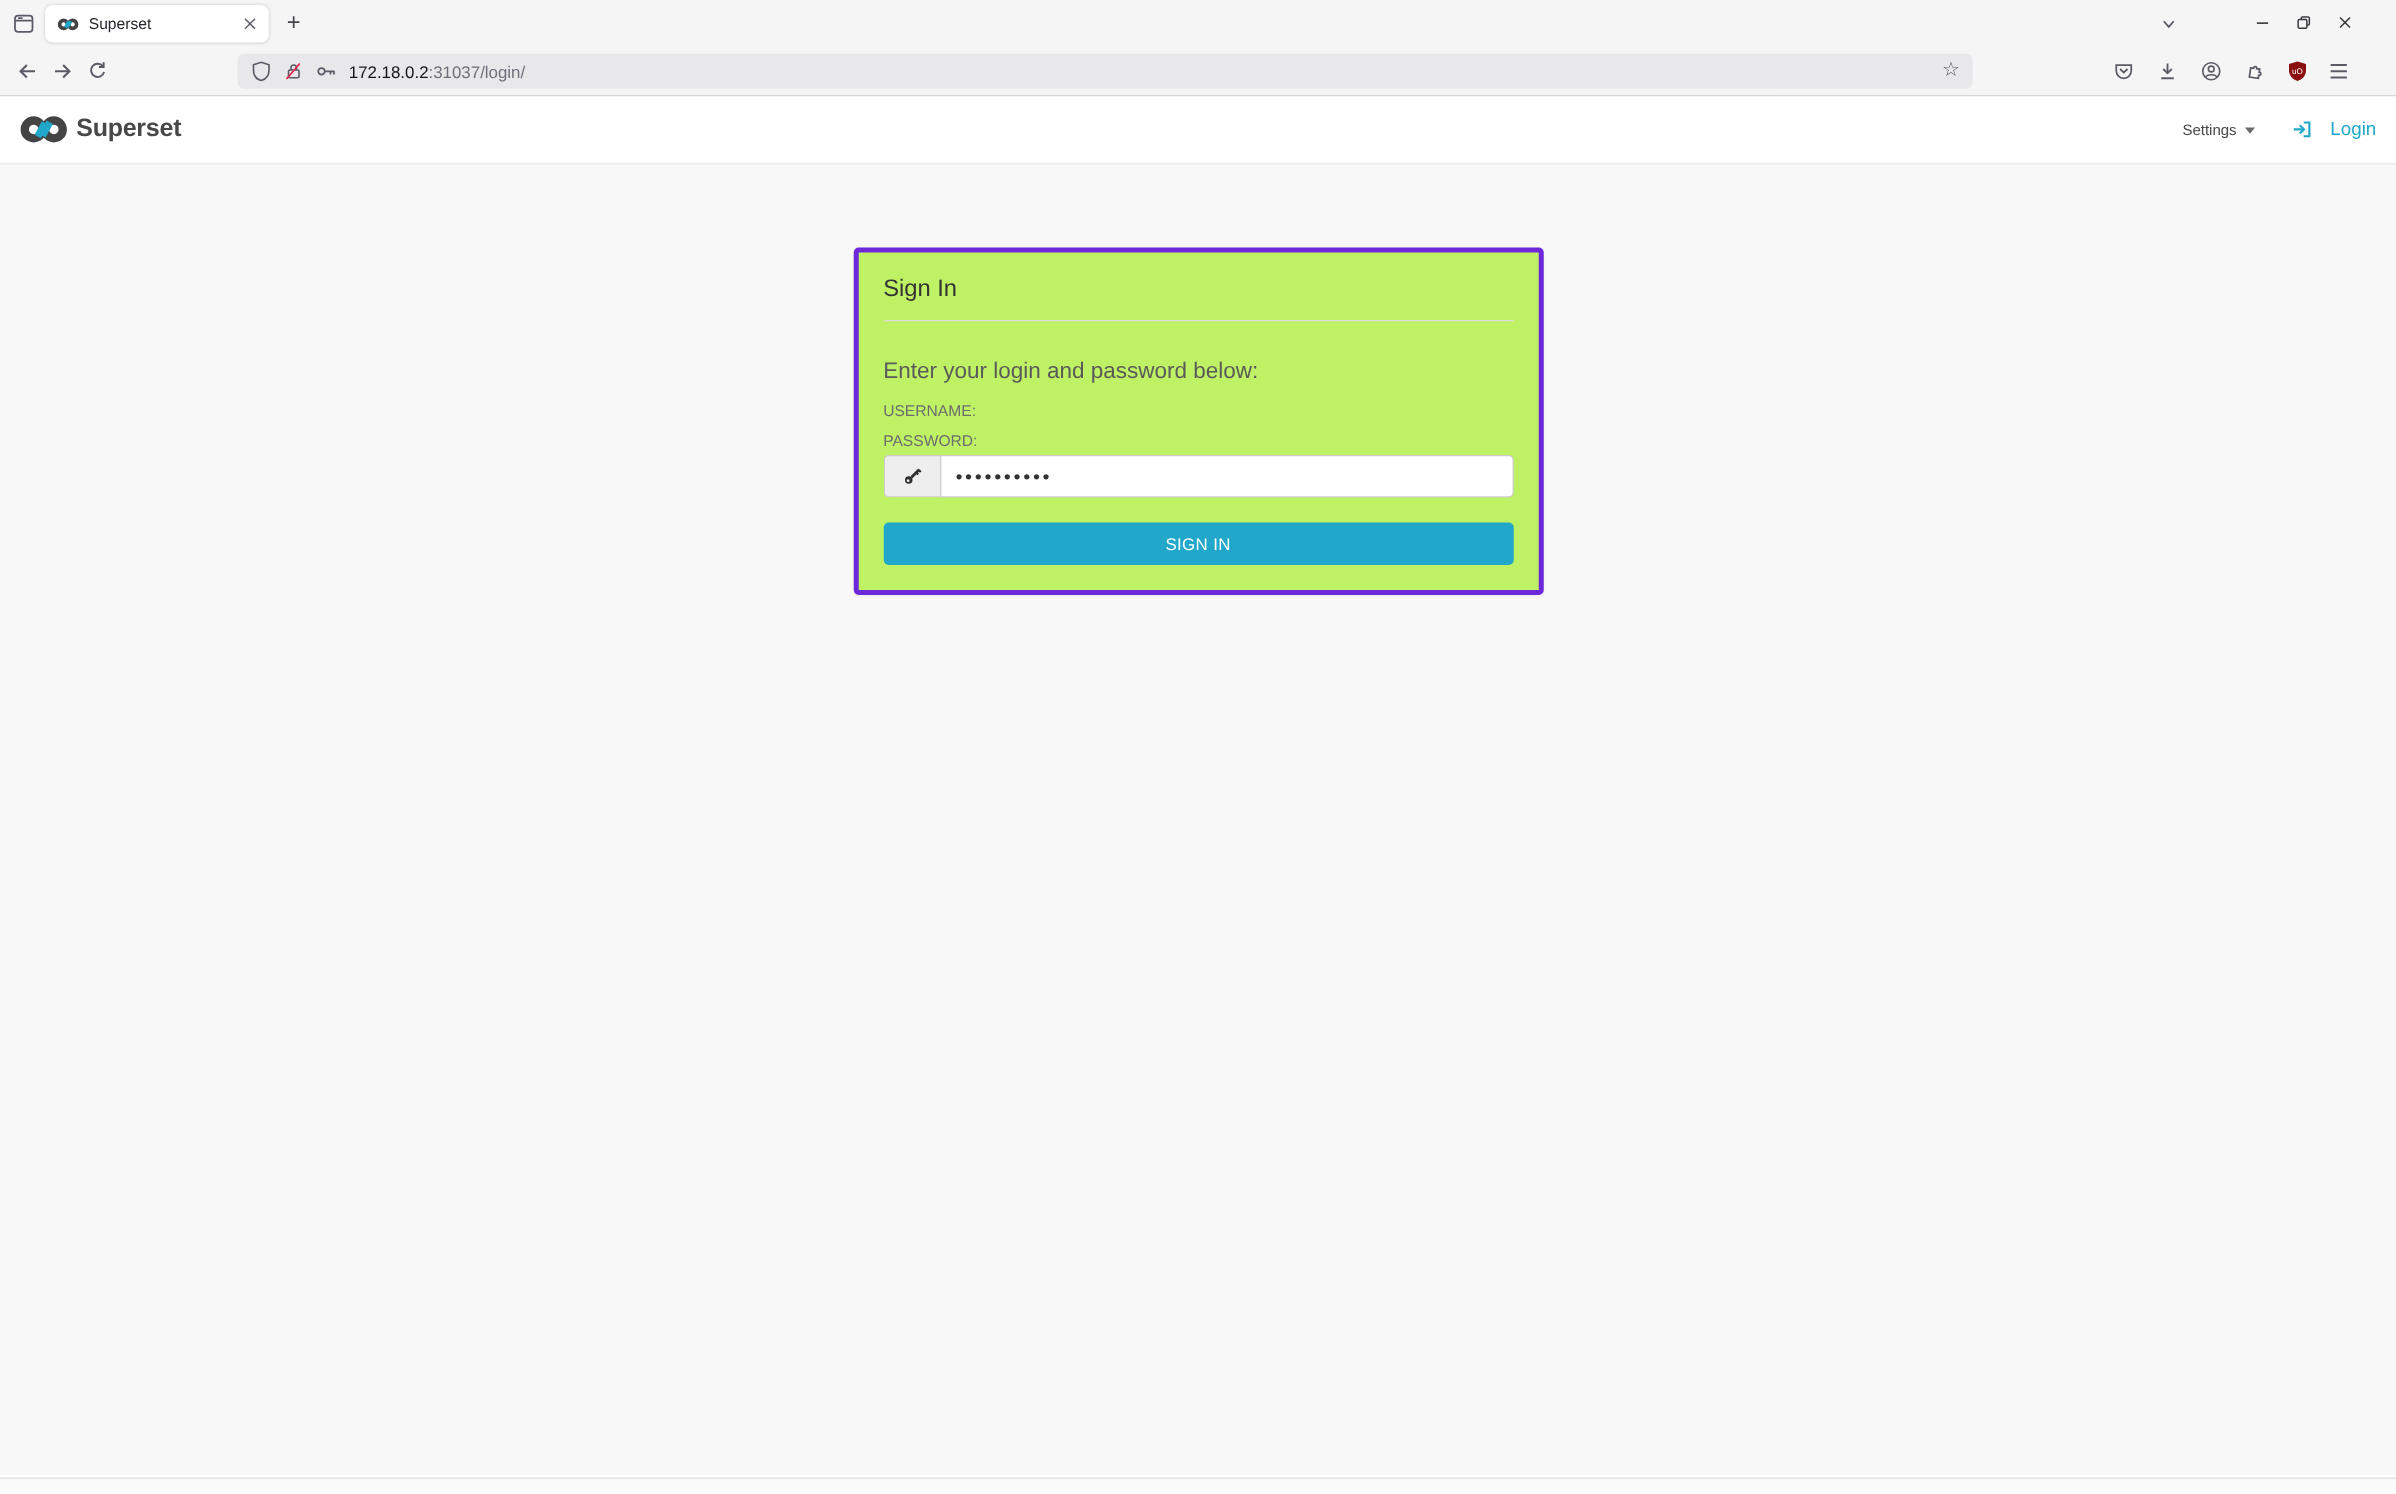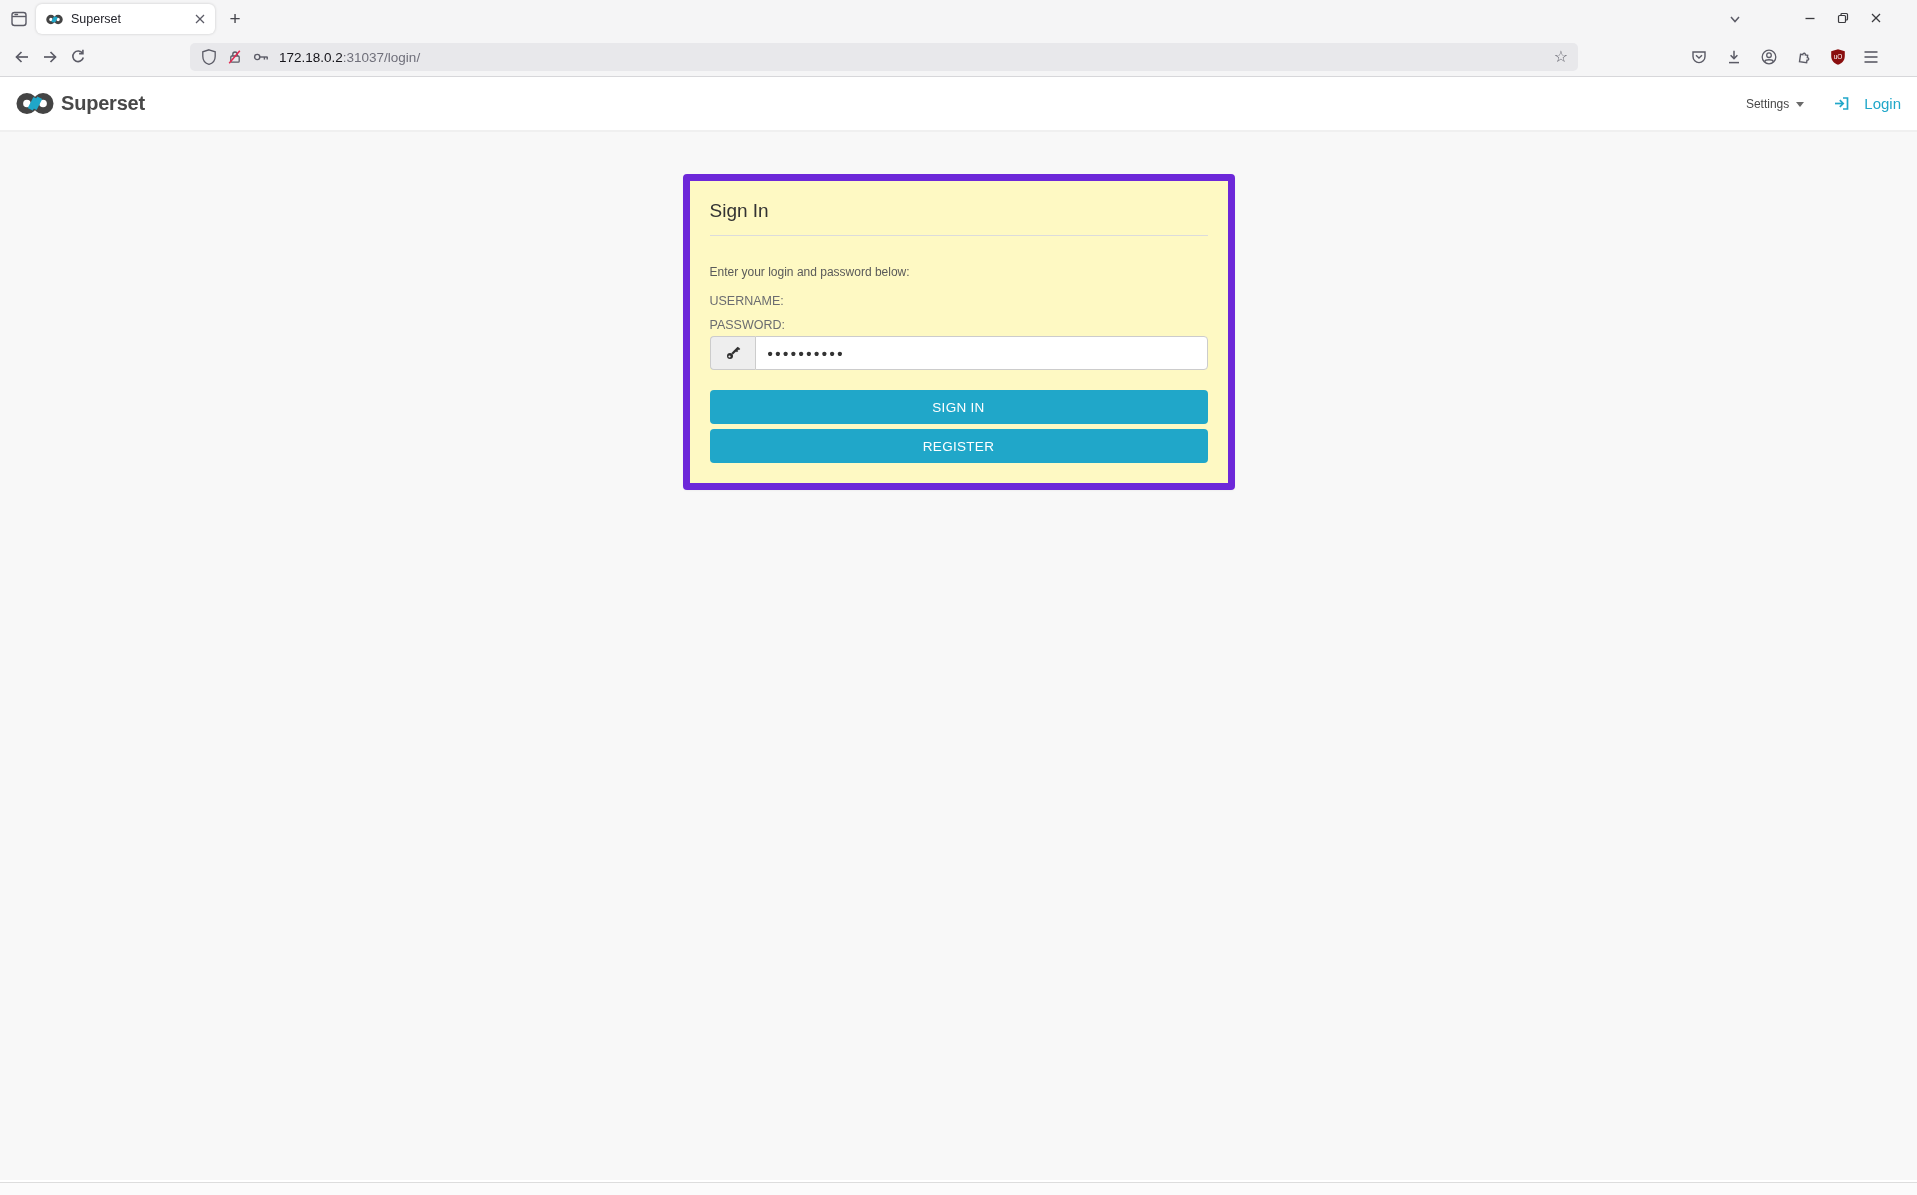--- a/index.html
+++ b/index.html
@@ -53,26 +53,26 @@
   .nav-spacer{flex:1;}
   .settings{display:flex;align-items:center;gap:7px;font-size:12px;color:var(--brand-text);
             cursor:pointer;margin-right:30px;}
   .caret{width:0;height:0;border-left:4px solid transparent;border-right:4px solid transparent;
          border-top:5px solid #6a6a6a;margin-top:2px;}
   .login-link{display:flex;align-items:center;gap:14px;font-size:15px;color:var(--accent);
               cursor:pointer;text-decoration:none;}
 
   
   .site-main{height:1048px;background:#F8F8F8;}
-  .card{width:552px;margin:0 auto;position:relative;top:42px;background:#fef9c3;
-        border:7px solid #6d28d9;border-radius:4px;box-shadow:0 1px 2px rgba(0,0,0,.04);
+  .card{width:552px;margin:0 auto;position:relative;top:66px;background:#bef264;
+        border:4px solid #6d28d9;border-radius:4px;box-shadow:0 1px 2px rgba(0,0,0,.04);
         padding:19px 20px 20px 20px;}
   .card-title{font-size:19px;font-weight:400;color:#333;}
   .card-divider{border:none;border-top:1px solid #DCDCDC;margin:13px 0 29px 0;}
-  .prompt{font-size:12px;color:#5a5a5a;margin-bottom:15px;}
+  .prompt{font-size:18px;color:#5a5a5a;margin-bottom:15px;}
   .field-label{display:block;font-size:12.5px;font-weight:500;color:#6B6C70;margin:10px 0 4px 0;}
   .input-group{display:flex;height:34px;}
   .input-addon{width:45px;background:#EEEEEE;border:1px solid #CCCCCC;border-right:none;
                border-radius:4px 0 0 4px;display:flex;align-items:center;justify-content:center;}
   .input-group input{flex:1;border:1px solid #CCCCCC;border-radius:0 4px 4px 0;padding:0 12px;
                font-size:15px;color:#333;font-family:"Liberation Sans",sans-serif;outline:none;background:#fff;}
   .password-input{letter-spacing:2.5px;font-weight:bold;font-size:15px;}
   .btn{display:block;width:100%;height:34px;border:none;border-radius:4px;background:var(--accent);
        color:#fff;font-size:13.5px;font-family:"Liberation Sans",sans-serif;letter-spacing:.3px;cursor:pointer;}
   .btn-signin{margin-top:20px;}
@@ -273,17 +273,16 @@
           <circle cx="4.5" cy="11.5" r="1.1" fill="#EEEEEE"></circle>
           <line x1="7.2" y1="8.8" x2="13.4" y2="2.6" stroke="#2F2F2F" stroke-width="2.2"></line>
           <line x1="11" y1="5" x2="12.6" y2="6.6" stroke="#2F2F2F" stroke-width="1.8"></line>
           <line x1="13" y1="3" x2="14.6" y2="4.6" stroke="#2F2F2F" stroke-width="1.8"></line>
         </svg>
       </span>
       <input type="text" class="password-input" value="••••••••••" style="">
     </div>
 
     <button class="btn btn-signin">SIGN IN</button>
-    <button class="btn btn-register">REGISTER</button>
   </div>
 </div>
 
 <div class="site-footer"></div>
 
 </body></html>

